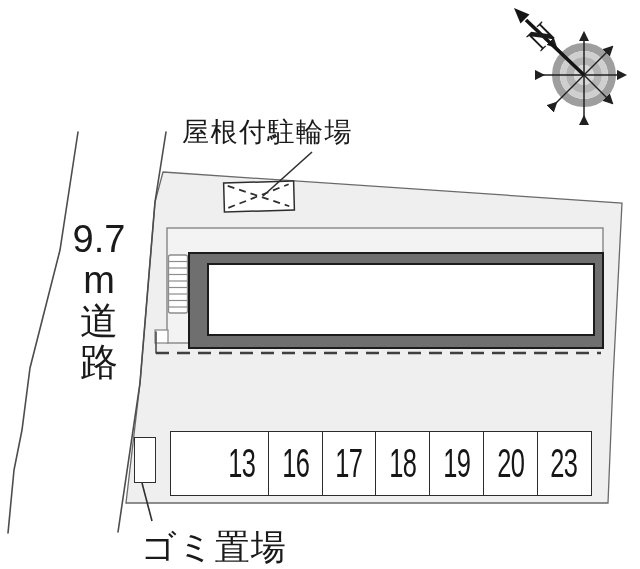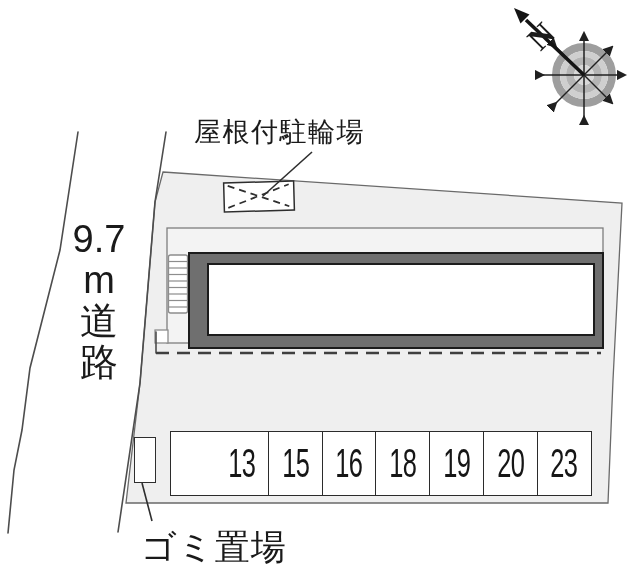--- a/index.html
+++ b/index.html
@@ -21,21 +21,21 @@
   .rung{stroke:var(--thin);stroke-width:1.2;}
   .dash{stroke:#3f3f3f;stroke-width:2.4;stroke-dasharray:13 8;fill:none;}
   .ptr{stroke:#2e2e2e;stroke-width:1.6;fill:none;}
   .xbox{fill:#ffffff;stroke:#2e2e2e;stroke-width:1.5;}
   .xdash{stroke:#2e2e2e;stroke-width:1.7;stroke-dasharray:7 5;}
   .axis{stroke:#202020;stroke-width:1.5;}
   .narrow-shaft{stroke:#141414;stroke-width:3.6;}
   .nhead{fill:#141414;}
   
   .lbl{position:absolute;white-space:nowrap;}
-  .lbl-bike{left:194px;top:114px;font-size:27px;letter-spacing:1.5px;}
+  .lbl-bike{left:182px;top:114px;font-size:27px;letter-spacing:1.5px;}
   .road{left:69px;top:219px;width:60px;text-align:center;font-size:38px;line-height:41px;}
   .lbl-garbage{left:141px;top:524px;font-size:35px;letter-spacing:1px;}
   .north{position:absolute;left:521px;top:15px;width:40px;height:42px;text-align:center;
          transform:rotate(-45deg);font-family:"Liberation Serif","DejaVu Serif",serif;
          font-weight:bold;font-size:32px;line-height:42px;}
   
   .parking{position:absolute;left:158px;top:431px;width:434px;height:65px;display:flex;}
   .space{flex:1;background:#ffffff;border:1.6px solid #2b2b2b;margin-left:-1.6px;
          display:flex;align-items:center;justify-content:center;overflow:visible;}
   .space:first-child{margin-left:12px;padding-left:44px;}
@@ -126,24 +126,24 @@
 
   <div class="lbl lbl-garbage">ゴミ置場</div>
 
   <div class="garbage-box"></div>
 
   <div class="parking">
     <div class="space">
         <span class="num">13</span>
       </div>
     <div class="space">
-        <span class="num">15</span>
+        <span class="num">16</span>
       </div>
     <div class="space">
-        <span class="num">16</span>
+        <span class="num">17</span>
       </div>
     <div class="space">
         <span class="num">18</span>
       </div>
     <div class="space">
         <span class="num">19</span>
       </div>
     <div class="space">
         <span class="num">20</span>
       </div>

